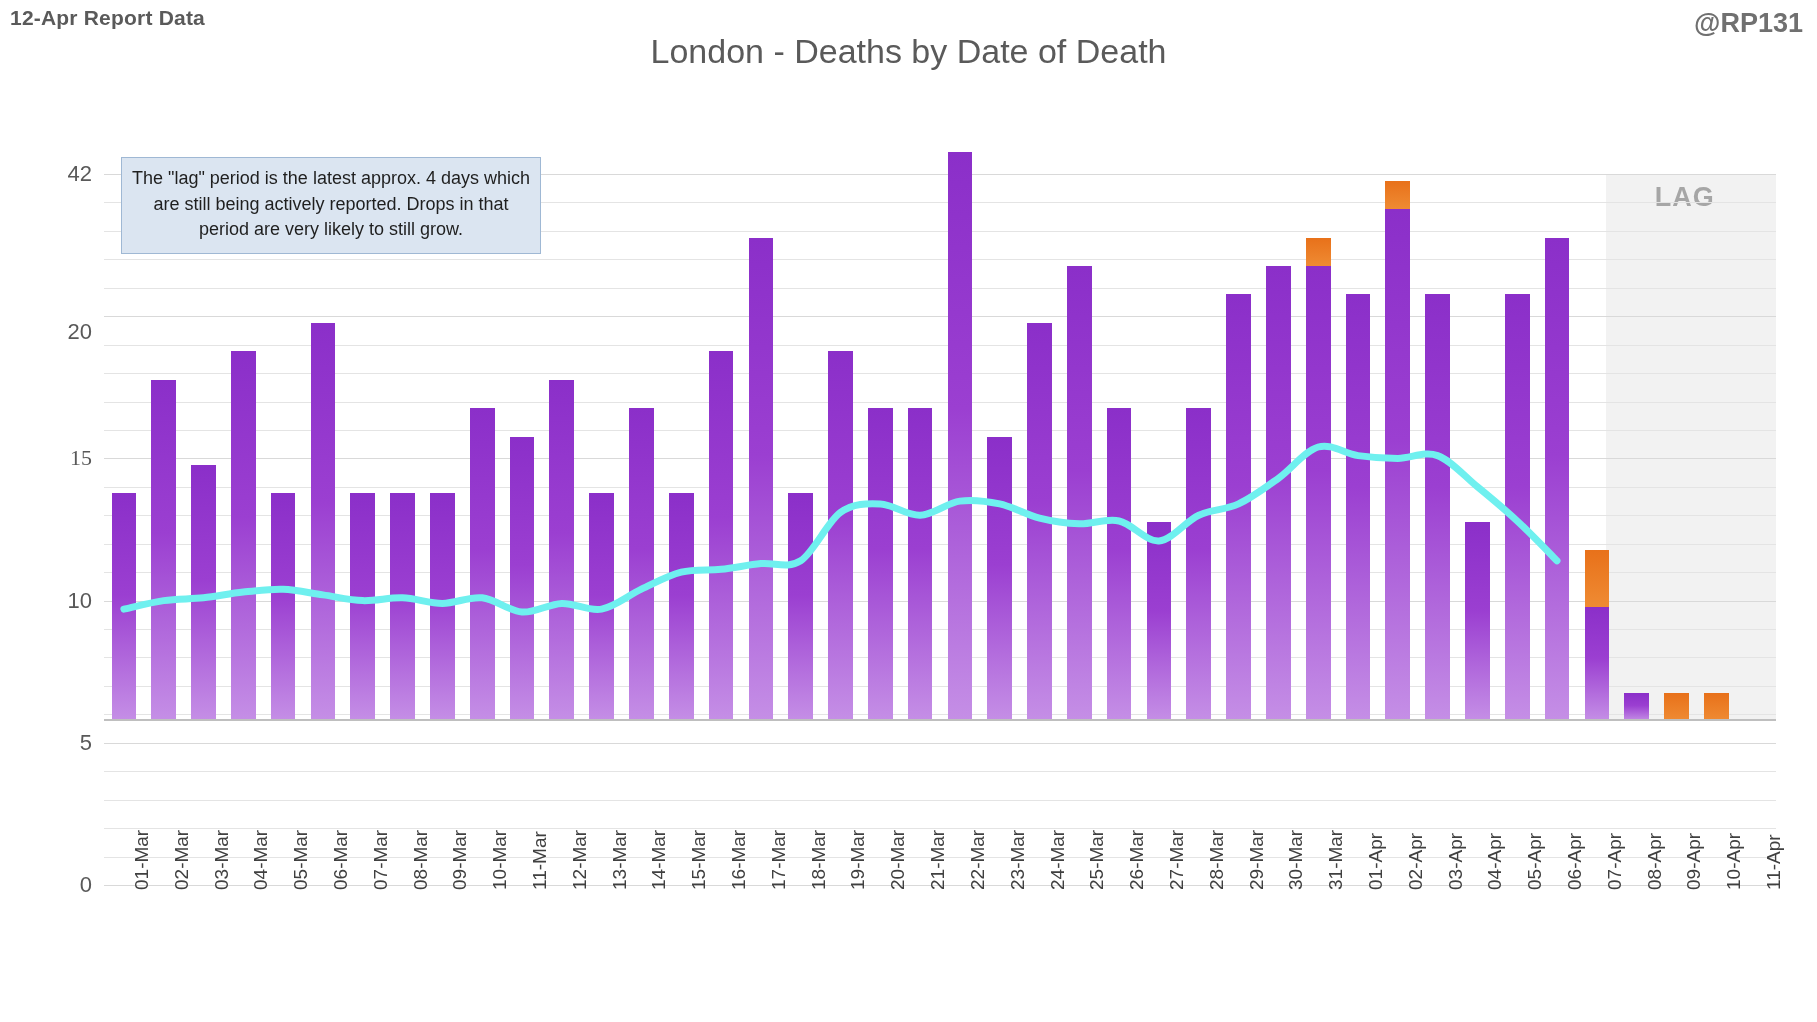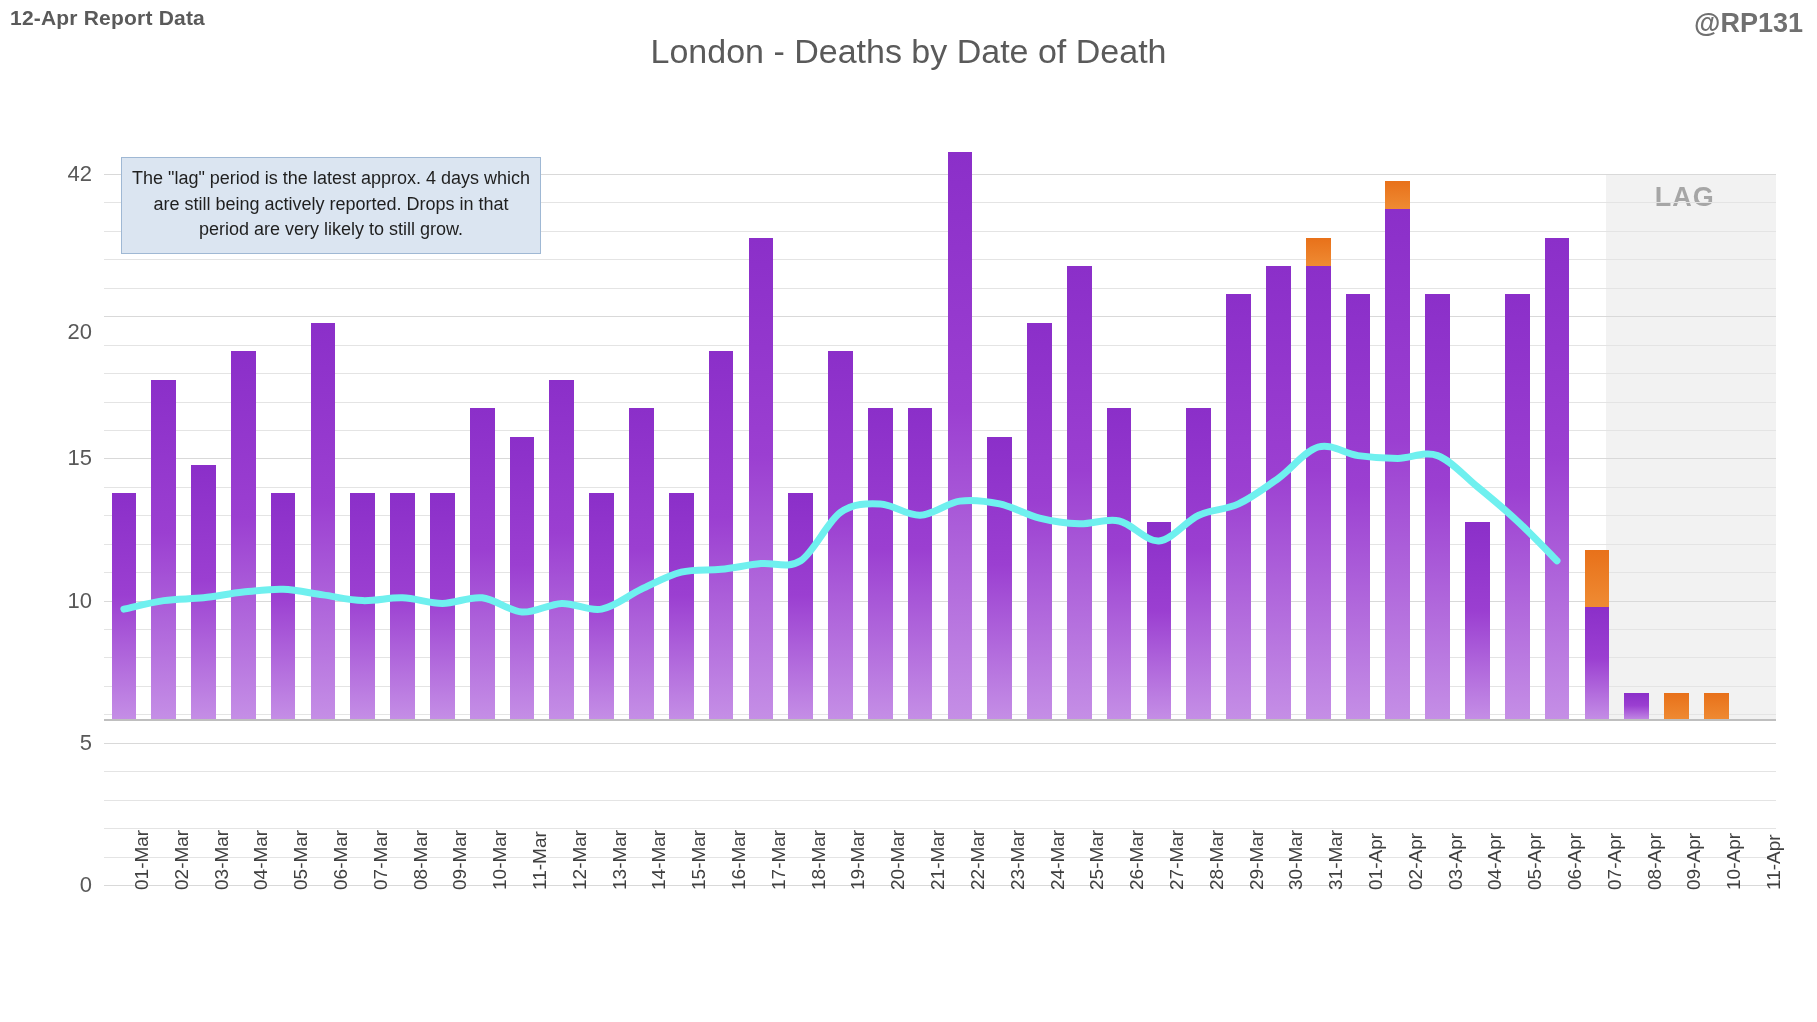--- a/index.html
+++ b/index.html
@@ -226,21 +226,21 @@
         <div class="gridline" style="top: 113.76px;"></div>
         <div class="gridline" style="top: 85.32px;"></div>
         <div class="gridline" style="top: 56.88px;"></div>
         <div class="gridline" style="top: 28.44px;"></div>
         <div class="gridline major" style="top: 0px;"></div>
       </div>
     <div id="ytick-layer">
         <div class="ytick" style="top: 711px;">0</div>
         <div class="ytick" style="top: 568.8px;">5</div>
         <div class="ytick" style="top: 426.6px;">10</div>
-        <div class="ytick" style="top: 284.4px;">15</div>
+        <div class="ytick" style="top: 284.4px; font-family: Liberation Serif, serif;">15</div>
         <div class="ytick" style="top: 142.2px; margin-top: 16px;">20</div>
         <div class="ytick" style="top: 0px;">42</div>
       </div>
     <div id="bars-layer">
         <div class="bar-group" style="left: 7.56381px; width: 24.6819px; height: 711px;">
           <div class="bar-main" style="height: 227.52px;"></div>
         </div>
         <div class="bar-group" style="left: 47.3733px; width: 24.6819px; height: 711px;">
           <div class="bar-main" style="height: 341.28px;"></div>
         </div>

